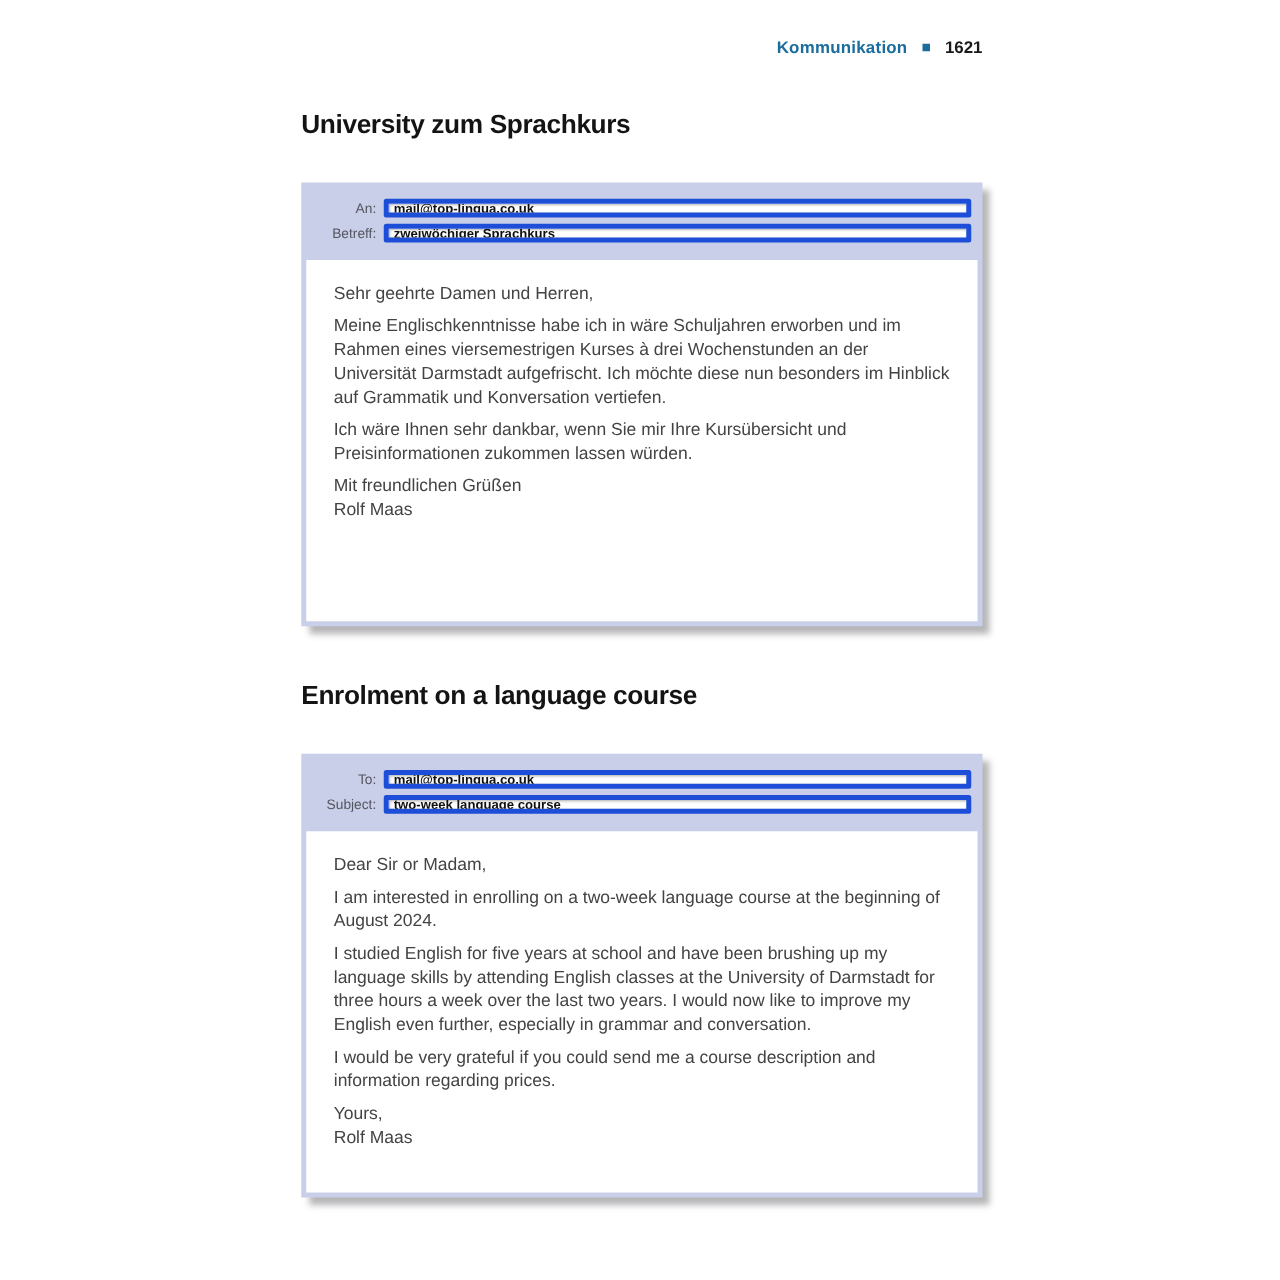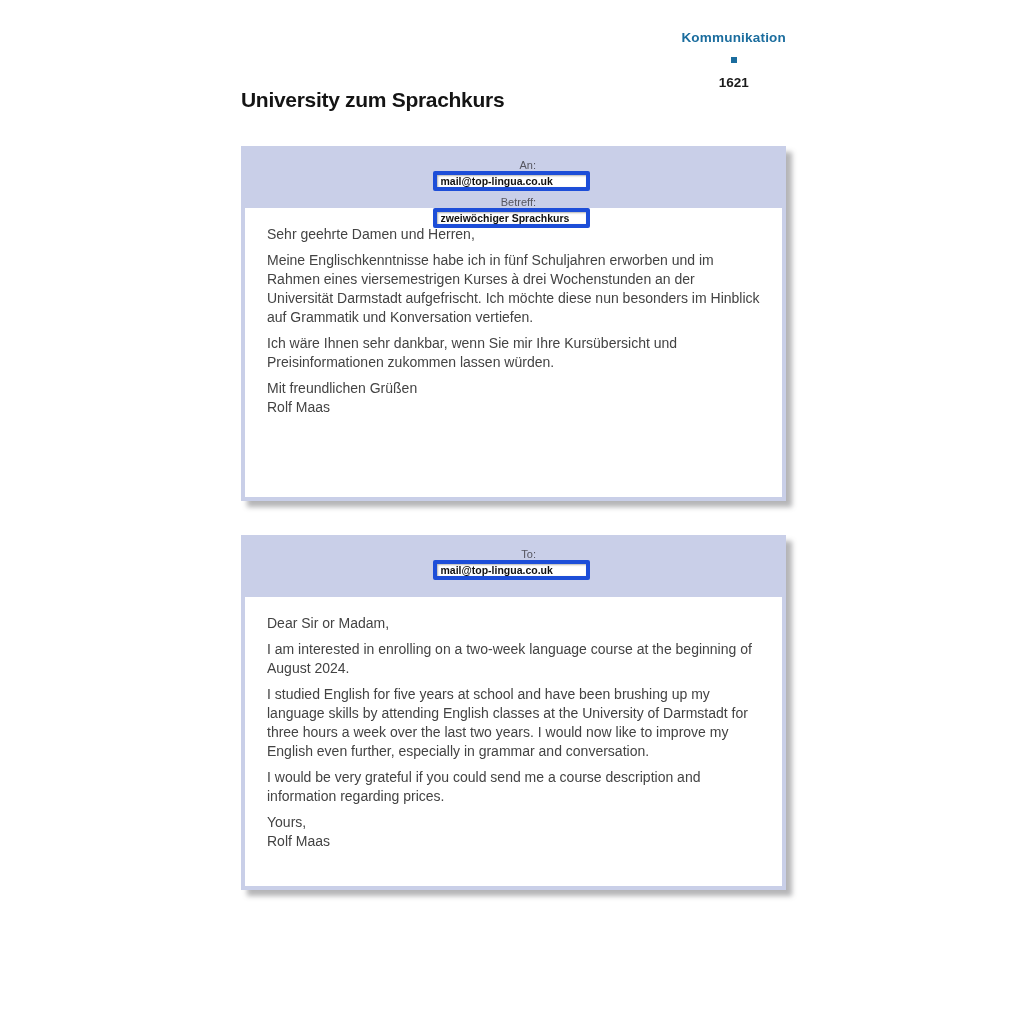--- a/index.html
+++ b/index.html
@@ -1,15 +1,15 @@
 <!DOCTYPE html>
 <html><head>
 <meta charset="utf-8">
 <style>
-  * { margin: 0; padding: 0; box-sizing: border-box; flex-direction: column; }
+  * { margin: 0; padding: 0; box-sizing: border-box; }
   html, body { background: #ffffff; }
   body {
     width: 1024px;
     height: 1024px;
     position: relative;
     font-family: "Liberation Sans", "DejaVu Sans", sans-serif;
     color: #404040;
   }
 
   
@@ -121,32 +121,37 @@
         <span class="field-label">An:</span>
         <input class="field-input" type="text" value="mail@top-lingua.co.uk" style="">
       </div>
       <div class="field-row">
         <span class="field-label">Betreff:</span>
         <input class="field-input" type="text" value="zweiwöchiger Sprachkurs" style="">
       </div>
     </div>
     <div class="email-body">
       <p>Sehr geehrte Damen und Herren,</p>
-      <p>Meine Englischkenntnisse habe ich in fünf Schuljahren erworben und im Rahmen eines viersemestrigen Kurses à drei Wochenstunden an der Universität Darmstadt aufgefrischt. Ich möchte diese nun besonders im Hinblick auf Grammatik und Konversation vertiefen.</p>
+      <p>Meine Englischkenntnisse habe ich in wäre Schuljahren erworben und im Rahmen eines viersemestrigen Kurses à drei Wochenstunden an der Universität Darmstadt aufgefrischt. Ich möchte diese nun besonders im Hinblick auf Grammatik und Konversation vertiefen.</p>
       <p>Ich wäre Ihnen sehr dankbar, wenn Sie mir Ihre Kursübersicht und Preisinformationen zukommen lassen würden.</p>
       <p><span>Mit freundlichen Grüßen</span><br><span>Rolf Maas</span></p>
     </div>
   </div>
 
+  <h1 class="section-title second">Enrolment on a language course</h1>
 
   <div class="email-box">
     <div class="email-head">
       <div class="field-row">
         <span class="field-label">To:</span>
         <input class="field-input" type="text" value="mail@top-lingua.co.uk" style="">
+      </div>
+      <div class="field-row">
+        <span class="field-label">Subject:</span>
+        <input class="field-input" type="text" value="two-week language course" style="">
       </div>
     </div>
     <div class="email-body">
       <p>Dear Sir or Madam,</p>
       <p>I am interested in enrolling on a two-week language course at the beginning of August 2024.</p>
       <p>I studied English for five years at school and have been brushing up my language skills by attending English classes at the University of Darmstadt for three hours a week over the last two years. I would now like to improve my English even further, especially in grammar and conversation.</p>
       <p>I would be very grateful if you could send me a course description and information regarding prices.</p>
       <p><span>Yours,</span><br><span>Rolf Maas</span></p>
     </div>
   </div>

